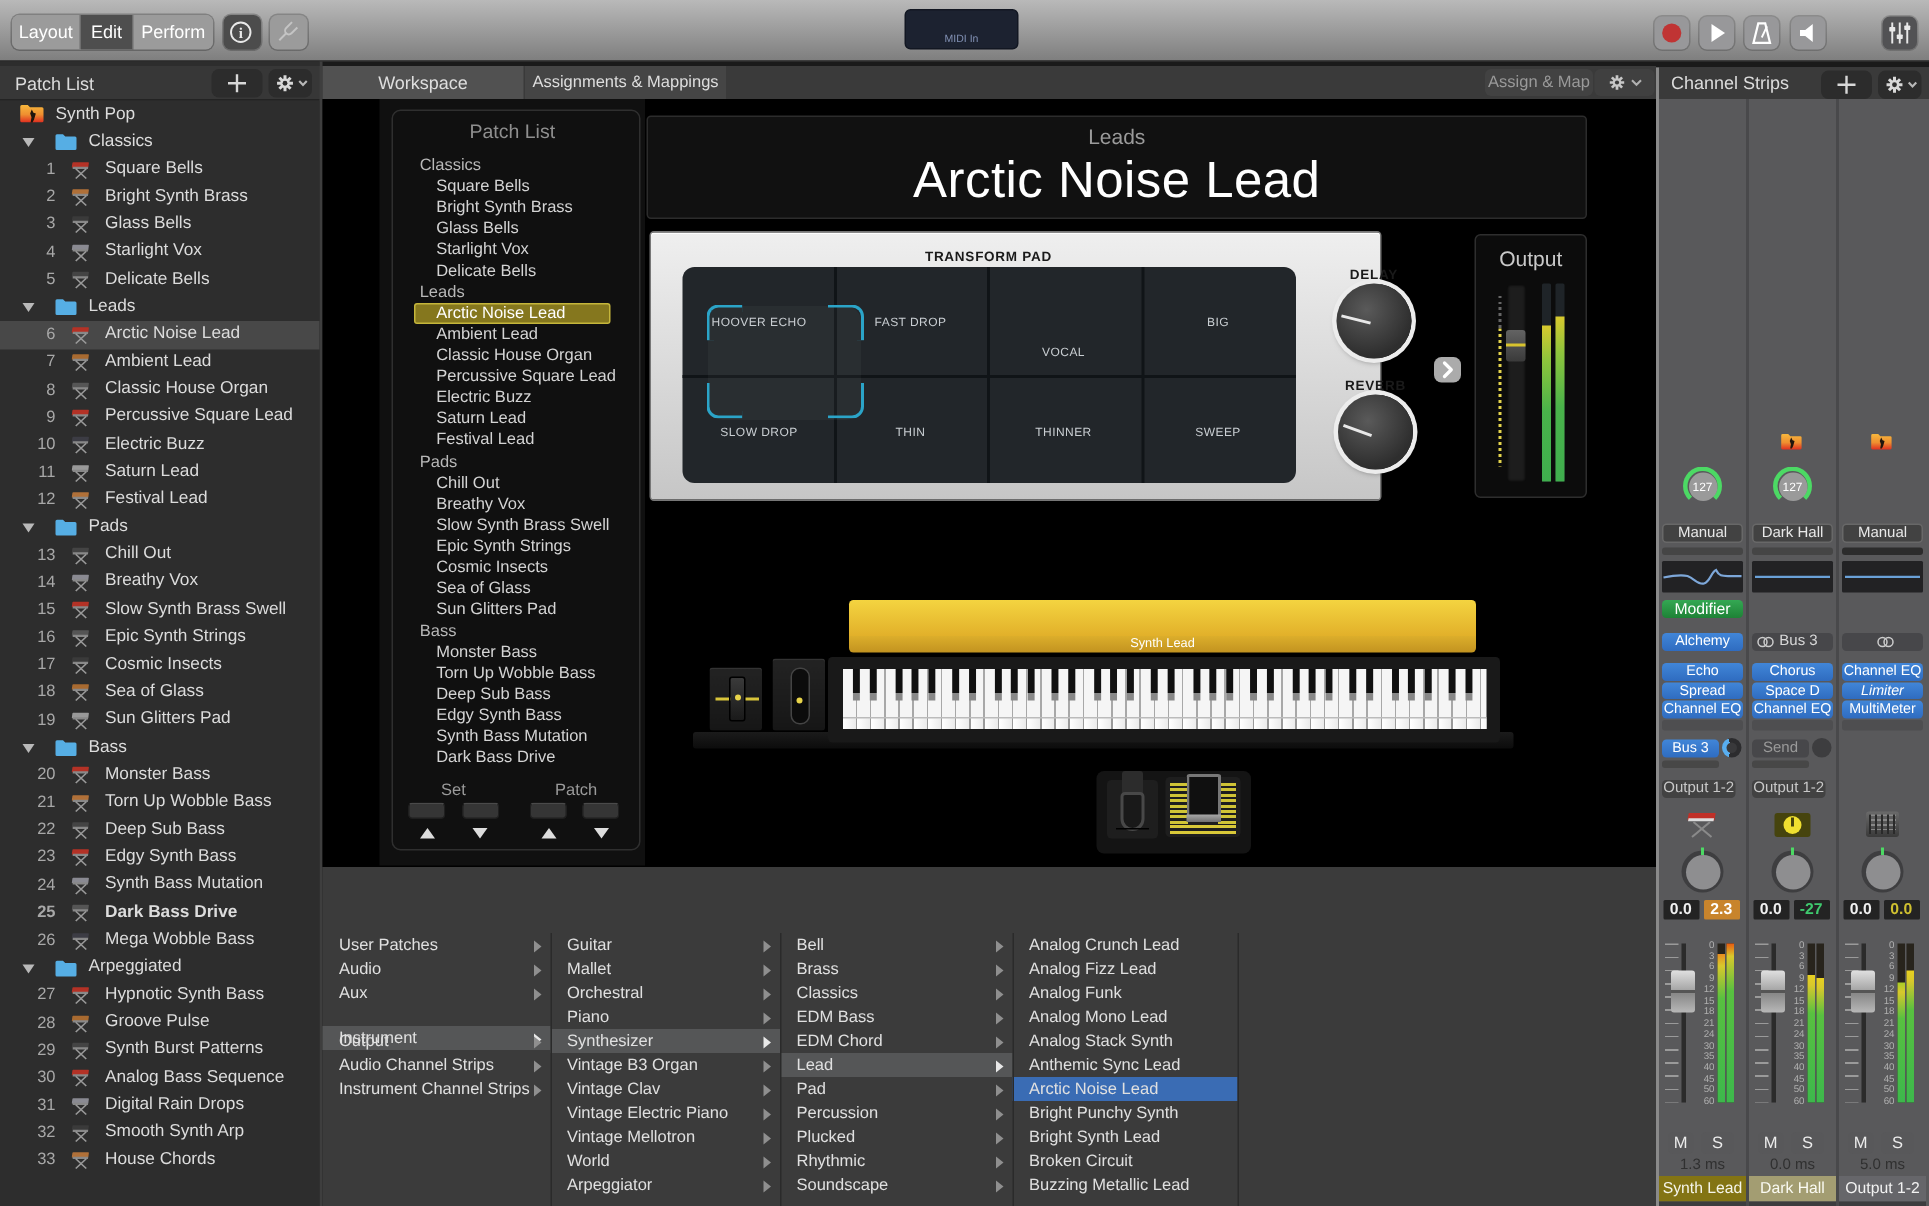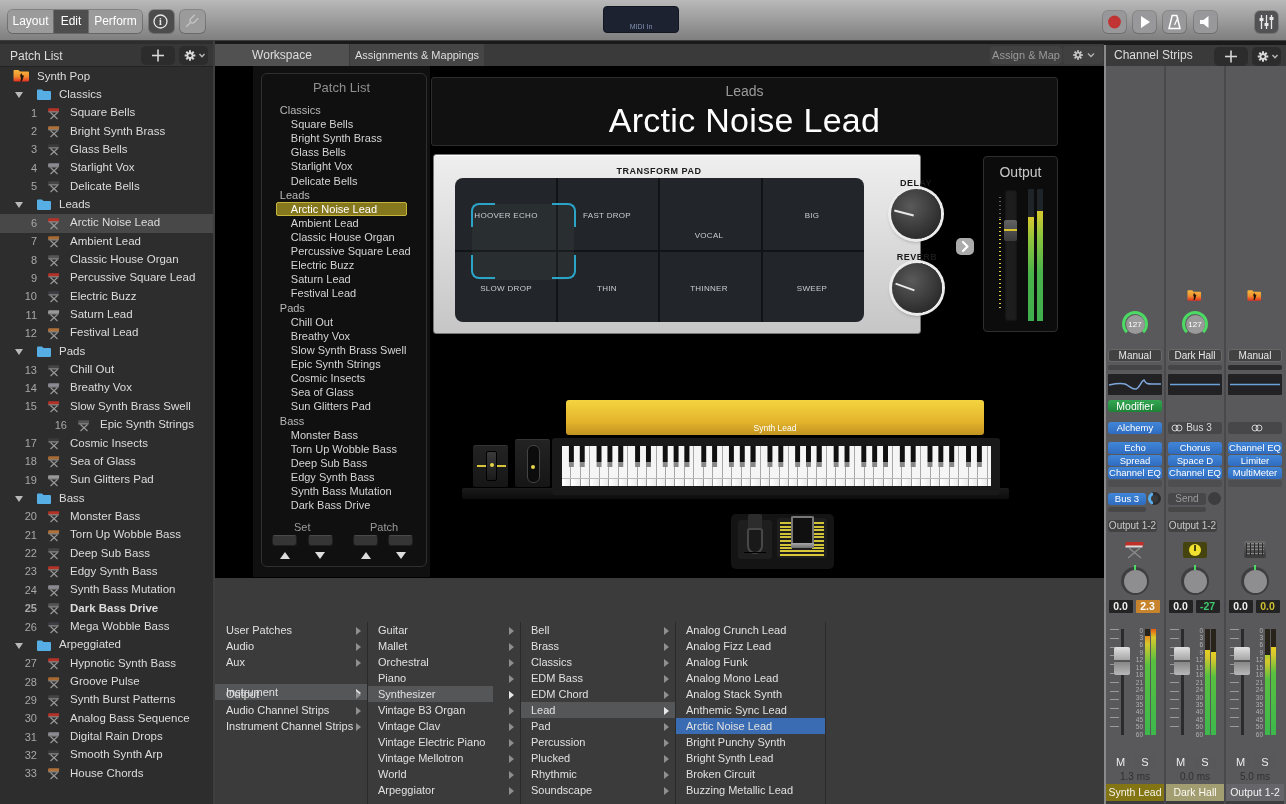--- a/index.html
+++ b/index.html
@@ -365,21 +365,21 @@
           <span style="position:absolute;left:47px;top:3px;"><svg width="14" height="13" viewBox="0 0 14 13">
               <rect x="1.5" y="1.2" width="11" height="3.6" rx="0.5" fill="#b43226" transform="skewX(-8)"></rect>
               <rect x="2.2" y="4.2" width="10.2" height="1.4" fill="#888" transform="skewX(-8)"></rect>
               <g stroke="#9a9a9a" stroke-width="1.1">
                 <path d="M3.5 5.5 L10.5 12"></path>
                 <path d="M10.5 5.5 L3.5 12"></path>
               </g>
             </svg></span>
           <span class="nm">Slow Synth Brass Swell</span>
         </div>
-<div class="prow" style="top:348.65px;margin-left:30px;">
+<div class="prow" style="top:348.65px;">
           <span class="num">16</span>
           <span style="position:absolute;left:47px;top:3px;"><svg width="14" height="13" viewBox="0 0 14 13">
               <rect x="1.5" y="1.2" width="11" height="3.6" rx="0.5" fill="#555" transform="skewX(-8)"></rect>
               <rect x="2.2" y="4.2" width="10.2" height="1.4" fill="#888" transform="skewX(-8)"></rect>
               <g stroke="#9a9a9a" stroke-width="1.1">
                 <path d="M3.5 5.5 L10.5 12"></path>
                 <path d="M10.5 5.5 L3.5 12"></path>
               </g>
             </svg></span>
           <span class="nm">Epic Synth Strings</span>
@@ -797,21 +797,21 @@
           <span class="ar" style="left:142px;border-left-color:#8f8f8f;"></span>
         </div>
 <div class="lrow" style="left:152px;top:32px;width:153px;">
           <span style="position:absolute;left:11px;">Orchestral</span>
           <span class="ar" style="left:142px;border-left-color:#8f8f8f;"></span>
         </div>
 <div class="lrow" style="left:152px;top:48px;width:153px;">
           <span style="position:absolute;left:11px;">Piano</span>
           <span class="ar" style="left:142px;border-left-color:#8f8f8f;"></span>
         </div>
-<div class="lrow" style="left:152px;top:64px;width:126px;background:#555657;">
+<div class="lrow" style="left:152px;top:64px;width:153px;background:#555657;">
           <span style="position:absolute;left:11px;">Synthesizer</span>
           <span class="ar" style="left:142px;border-left-color:#e8e8e8;"></span>
         </div>
 <div class="lrow" style="left:152px;top:80px;width:153px;">
           <span style="position:absolute;left:11px;">Vintage B3 Organ</span>
           <span class="ar" style="left:142px;border-left-color:#8f8f8f;"></span>
         </div>
 <div class="lrow" style="left:152px;top:96px;width:153px;">
           <span style="position:absolute;left:11px;">Vintage Clav</span>
           <span class="ar" style="left:142px;border-left-color:#8f8f8f;"></span>
@@ -1082,21 +1082,21 @@
 <div style="position:absolute;left:2px;top:308px;width:54px;height:21px;background:#222224;border-radius:1px;"><svg width="54" height="21">
             <path d="M2 10.5 L52 10.5" stroke="#6aa1d8" stroke-width="1.5" fill="none"></path>
           </svg></div>
 <div style="position:absolute;left:2px;top:356px;width:54px;height:11.5px;background:#47474a;border-radius:3px;">
           <svg width="12" height="8" style="position:absolute;left:23px;top:2px;">
             <circle cx="4" cy="4" r="3" fill="none" stroke="#ccc" stroke-width="1"></circle>
             <circle cx="8" cy="4" r="3" fill="none" stroke="#ccc" stroke-width="1"></circle>
           </svg>
         </div>
 <div class="bluebtn" style="left:2px;top:376.0px;width:54px;">Channel EQ</div>
-<div class="bluebtn" style="left:2px;top:388.5px;width:54px;">Limiter</div>
+<div class="bluebtn" style="left:2px;top:388.5px;width:54px;font-style:italic;">Limiter</div>
 <div class="bluebtn" style="left:2px;top:401.0px;width:54px;">MultiMeter</div>
 <div style="position:absolute;left:2px;top:414px;width:54px;height:7px;background:#4e4e50;border-radius:2px;"></div>
 <div style="position:absolute;left:18px;top:475px;width:22px;height:17px;background:linear-gradient(#6a6a6a,#3a3a3a);border-radius:2px;">
           <div style="position:absolute;left:2px;top:2px;width:18px;height:13px;background:repeating-linear-gradient(90deg,#2a2a2a 0 1.5px,transparent 1.5px 4px),repeating-linear-gradient(#888 0 1px,transparent 1px 3.2px);"></div>
         </div>
 <div style="position:absolute;left:15px;top:501px;width:28px;height:28px;border-radius:50%;background:#3e3e40;"></div>
 <div style="position:absolute;left:17.5px;top:503.5px;width:23px;height:23px;border-radius:50%;background:#8e8e90;"></div>
 <div style="position:absolute;left:28px;top:499px;width:2px;height:5px;background:#4cd964;"></div>
 <div class="vbox" style="left:2.5px;">0.0</div>
 <div class="vbox" style="left:29.5px;background:#232323;color:#cfc030;">0.0</div>

